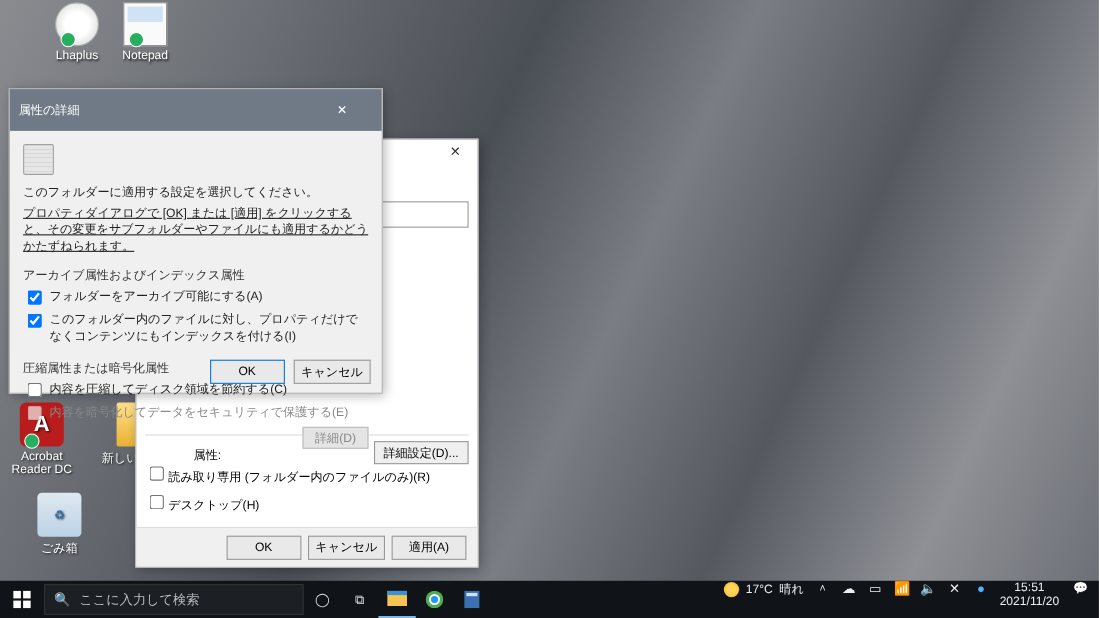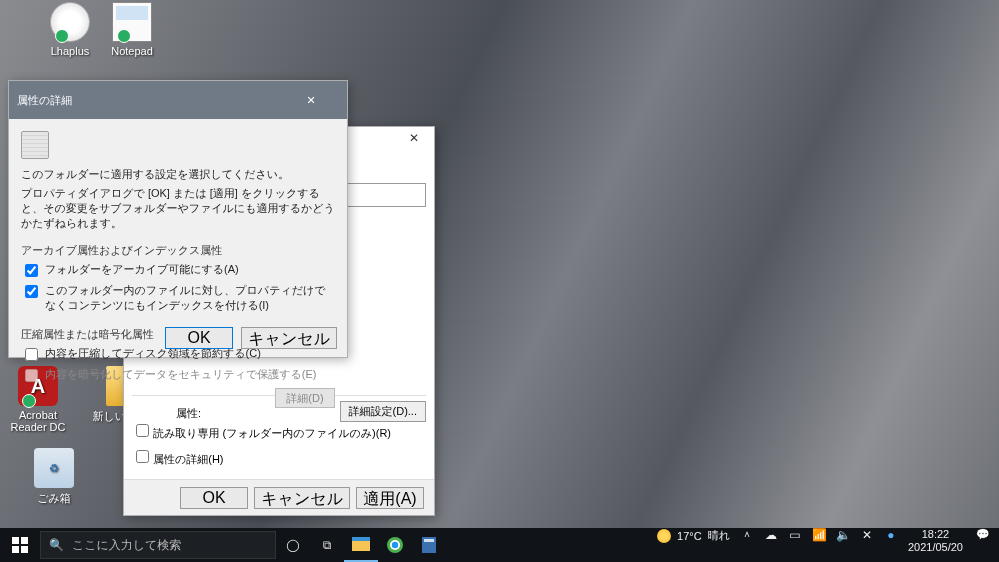--- a/index.html
+++ b/index.html
@@ -84,21 +84,21 @@
   .props-hr { border:none; border-top:1px solid #ddd; margin:10px 0;}
   .props-footer {
     position:absolute; left:0; right:0; bottom:0; height:36px;
     display:flex; align-items:center; justify-content:flex-end; gap:6px;
     padding-right:10px;
     background:#f0f0f0; border-top:1px solid #ddd;
   }
   button.win-btn {
     min-width:68px; height:22px;
     border:1px solid #999; background:#e9e9e9;
-    font-size:16px; font-family:inherit;
+    font-size:11px; font-family:inherit;
   }
   button.win-btn.primary { border:1px solid #0078d7; }
 
   
   .attr-dialog {
     left: 8px; top: 80px;
     width: 340px; height: 278px;
     background:#f0f0f0;
   }
   .attr-title {
@@ -201,21 +201,21 @@
   </div>
 
   <div class="props-attr-section">
     <hr class="props-hr">
     <span class="props-attr-label">属性:</span>
     <span class="props-attr-checks">
       <label>
         <input type="checkbox" style=""><span>読み取り専用 (フォルダー内のファイルのみ)(R)</span>
       </label>
       <label>
-        <input type="checkbox" style=""><span>属性の詳細(H)</span>
+        <input type="checkbox" style=""><span>デスクトップ(H)</span>
       </label>
     </span>
     <span class="props-adv-btn">詳細設定(D)...</span>
   </div>
 
   <div class="props-footer">
     <button class="win-btn">OK</button>
     <button class="win-btn">キャンセル</button>
     <button class="win-btn">適用(A)</button>
   </div>
@@ -224,21 +224,21 @@
 <div class="window attr-dialog">
   <div class="attr-title">
     <span>属性の詳細</span>
     <span class="attr-close-btn">✕</span>
   </div>
   <div class="attr-body">
     <div class="attr-intro">
       <div class="attr-icon"></div>
       <div>
         <div>このフォルダーに適用する設定を選択してください。</div>
-        <div style="margin-top:4px;">プロパティダイアログで [OK] または [適用] をクリックすると、その変更をサブフォルダーやファイルにも適用するかどうかたずねられます。</div>
+        <div style="margin-top:4px;text-decoration:underline;">プロパティダイアログで [OK] または [適用] をクリックすると、その変更をサブフォルダーやファイルにも適用するかどうかたずねられます。</div>
       </div>
     </div>
 
     <div class="group-label">アーカイブ属性およびインデックス属性</div>
     <div class="attr-checks">
       <label>
         <input type="checkbox" checked="" style="">
           <span>フォルダーをアーカイブ可能にする(A)</span>
       </label>
       <label>
@@ -309,18 +309,18 @@
       <span>晴れ</span>
     </div>
     <span class="ic chevron">＾</span>
     <span class="ic">☁</span>
     <span class="ic">▭</span>
     <span class="ic">📶</span>
     <span class="ic">🔈</span>
     <span class="ic">✕</span>
     <span class="ic" style="color:#4fb3ff">●</span>
     <div class="clock">
-      <div>18:22</div>
-      <div>2021/05/20</div>
+      <div>15:51</div>
+      <div>2021/11/20</div>
     </div>
     <span class="notif">💬</span>
   </div>
 </div>
 
 </body></html>

